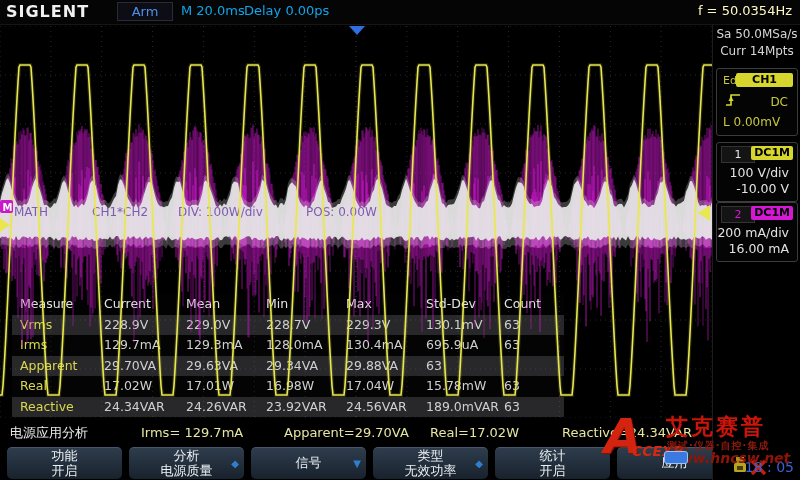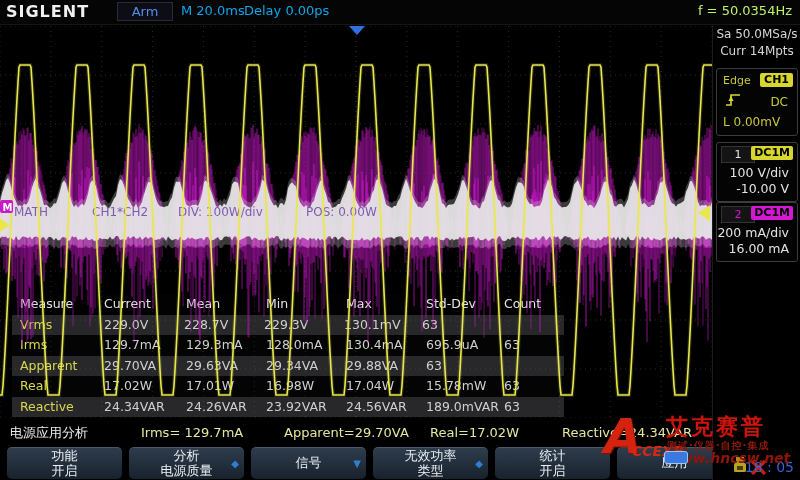--- a/index.html
+++ b/index.html
@@ -5,21 +5,21 @@
   html,body{margin:0;padding:0;background:#000;}
   body{width:800px;height:480px;font-family:"DejaVu Sans",sans-serif;overflow:hidden;}
   .scope{position:relative;width:800px;height:480px;background:#000;overflow:hidden;}
 
   
   .topbar{position:absolute;left:0;top:0;width:800px;height:24px;background:#050505;border-bottom:1px solid #161616;z-index:5;}
   .logo{position:absolute;left:6px;top:2px;font-size:16px;font-weight:bold;letter-spacing:1px;color:#f0f0f0;}
   .armbox{position:absolute;left:117px;top:2px;width:54px;height:17px;background:#0d0d16;border:1px solid #2a2a3a;color:#4f8fe8;font-size:13px;line-height:17px;text-align:center;}
   .tbtxt{position:absolute;top:3px;font-size:13px;color:#0ea5e9;}
   .tb-timebase{left:181px;} .tb-delay{left:244px;}
-  .tb-freq{position:absolute;right:8px;top:3px;font-size:13px;color:#bef264;}
+  .tb-freq{position:absolute;right:8px;top:3px;font-size:13px;color:#fef9c3;}
 
   
   .screen{position:absolute;left:0;top:26px;width:712px;height:392px;background:#000;}
   #grid-svg{position:absolute;left:0;top:0;z-index:0;}
   #wave-svg{position:absolute;left:0;top:0;z-index:2;pointer-events:none;}
 
   
   .mtable{position:absolute;left:12px;top:294px;width:552px;z-index:1;font-size:12.5px;}
   .mrow{display:flex;height:20.5px;line-height:20.5px;padding-left:8px;}
   .mrow.band{background:rgba(95,95,100,0.42);}
@@ -39,21 +39,21 @@
   .menubar{position:absolute;left:0;top:447px;width:762px;height:31px;z-index:3;display:flex;gap:7px;padding-left:7px;box-sizing:border-box;}
   .mbtn{position:relative;flex:0 0 115px;height:31px;background:linear-gradient(#2e3c4c,#18222d);border-radius:5px;border-top:1px solid #44586e;color:#ecf0f4;font-size:13px;display:flex;flex-direction:column;justify-content:center;text-align:center;line-height:14.5px;}
   .mind{position:absolute;right:5px;top:50%;transform:translateY(-50%);font-size:10px;color:#2f7fd0;}
 
   
   .sidebar{position:absolute;left:712px;top:24px;width:88px;height:456px;background:#000;border-left:1px solid #1c1c1c;z-index:4;}
   .sa-box{position:absolute;top:2px;left:2px;right:2px;text-align:center;font-size:12px;line-height:17px;color:#d6d6d6;}
   .sbox{position:absolute;left:3px;right:3px;border:1px solid #3c3c3c;border-radius:3px;background:#040404;}
   .trig-box{top:44px;height:66px;}
   .t-mode{position:absolute;left:6px;top:5px;font-size:11px;color:#c8c83a;}
-  .t-src{position:absolute;right:4px;top:4px;background:#d6d62e;color:#000;font-size:11px;font-weight:bold;padding:0 4px;border-radius:2px;line-height:14px;}
+  .t-src{position:absolute;right:4px;top:4px;background:#d6d62e;color:#000;font-size:11px;font-weight:bold;padding:0 16px;border-radius:2px;line-height:14px;}
   .t-edgeicon{position:absolute;left:7px;top:23px;}
   .t-coup{position:absolute;right:9px;top:26px;font-size:12px;color:#c8c83a;}
   .t-level{position:absolute;left:6px;top:46px;font-size:12px;color:#c8c83a;}
   .ch-box1{top:118px;height:58px;} .ch-box2{top:178px;height:58px;}
   .ch-num{position:absolute;left:4px;top:3px;width:32px;height:15px;background:#141414;border:1px solid #333;text-align:center;font-size:11px;line-height:15px;color:#e8e8e8;}
   .ch-num.c2{color:#d418d4;}
   .ch-coup{position:absolute;right:4px;top:3px;font-size:11px;font-weight:bold;padding:0 3px;border-radius:2px;line-height:14px;background:#d6d62e;color:#000;}
   .ch-coup.c2{background:#d418d4;}
   .ch-scale{position:absolute;right:8px;top:22px;font-size:12.5px;color:#e2e2e2;}
   .ch-off{position:absolute;right:8px;top:38px;font-size:12.5px;color:#e2e2e2;}
@@ -1260,20 +1260,21 @@
         <span class="mc h" style="width: 84px;">Measure</span>
         <span class="mc h" style="width: 82px;">Current</span>
         <span class="mc h" style="width: 80px;">Mean</span>
         <span class="mc h" style="width: 80px;">Min</span>
         <span class="mc h" style="width: 80px;">Max</span>
         <span class="mc h" style="width: 78px;">Std-Dev</span>
         <span class="mc h" style="width: 48px;">Count</span>
       </div>
       <div class="mrow band">
         <span class="mc lbl" style="width: 84px;">Vrms</span>
+        <span class="mc" style="width: 82px;">228.9V</span>
         <span class="mc" style="width: 80px;">229.0V</span>
         <span class="mc" style="width: 80px;">228.7V</span>
         <span class="mc" style="width: 80px;">229.3V</span>
         <span class="mc" style="width: 78px;">130.1mV</span>
         <span class="mc" style="width: 48px;">63</span>
       </div>
       <div class="mrow plain">
         <span class="mc lbl" style="width: 84px;">Irms</span>
         <span class="mc" style="width: 82px;">129.7mA</span>
         <span class="mc" style="width: 80px;">129.3mA</span>
@@ -1327,22 +1328,22 @@
       <span>分析</span>
       <span>电源质量</span>
       <span class="mind">◆</span>
     </div>
     <div class="mbtn">
       <span>信号</span>
       <span></span>
       <span class="mind">▼</span>
     </div>
     <div class="mbtn">
+      <span>类型</span>
       <span>无效功率</span>
-      <span>类型</span>
       <span class="mind">◆</span>
     </div>
     <div class="mbtn">
       <span>统计</span>
       <span>开启</span>
     </div>
     <div class="mbtn">
       <span>应用</span>
       <span></span>
     </div>

